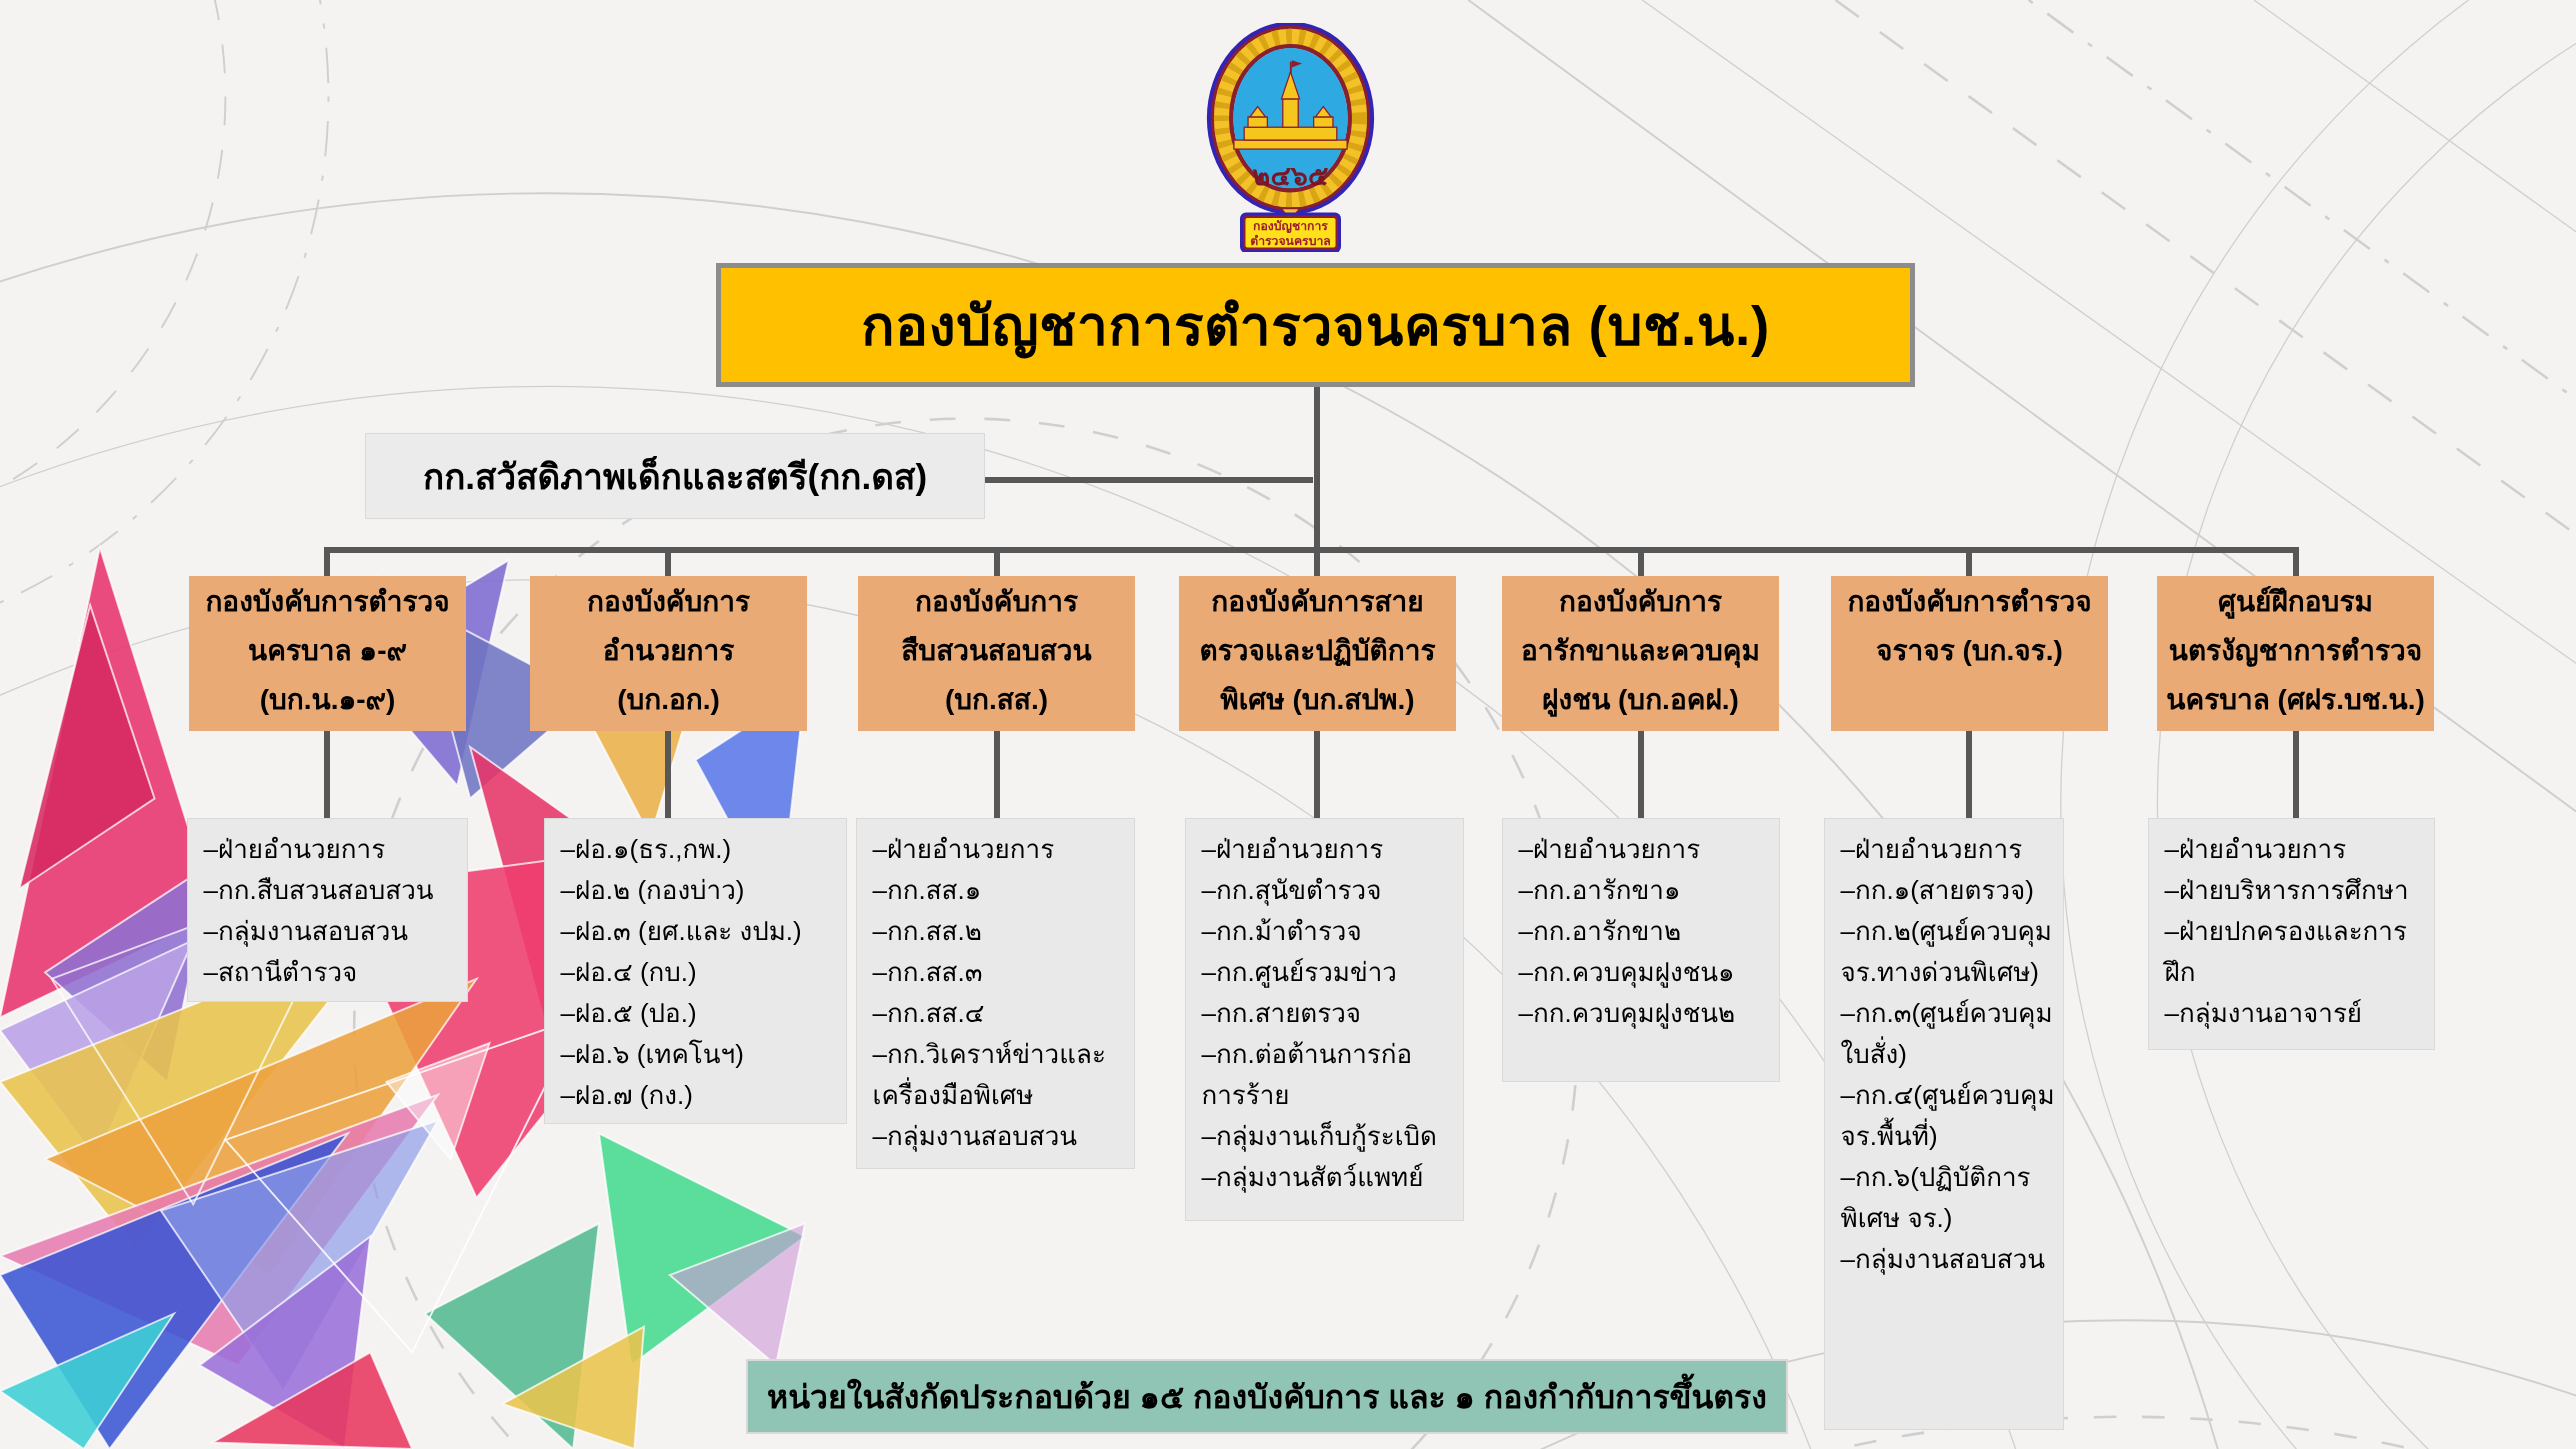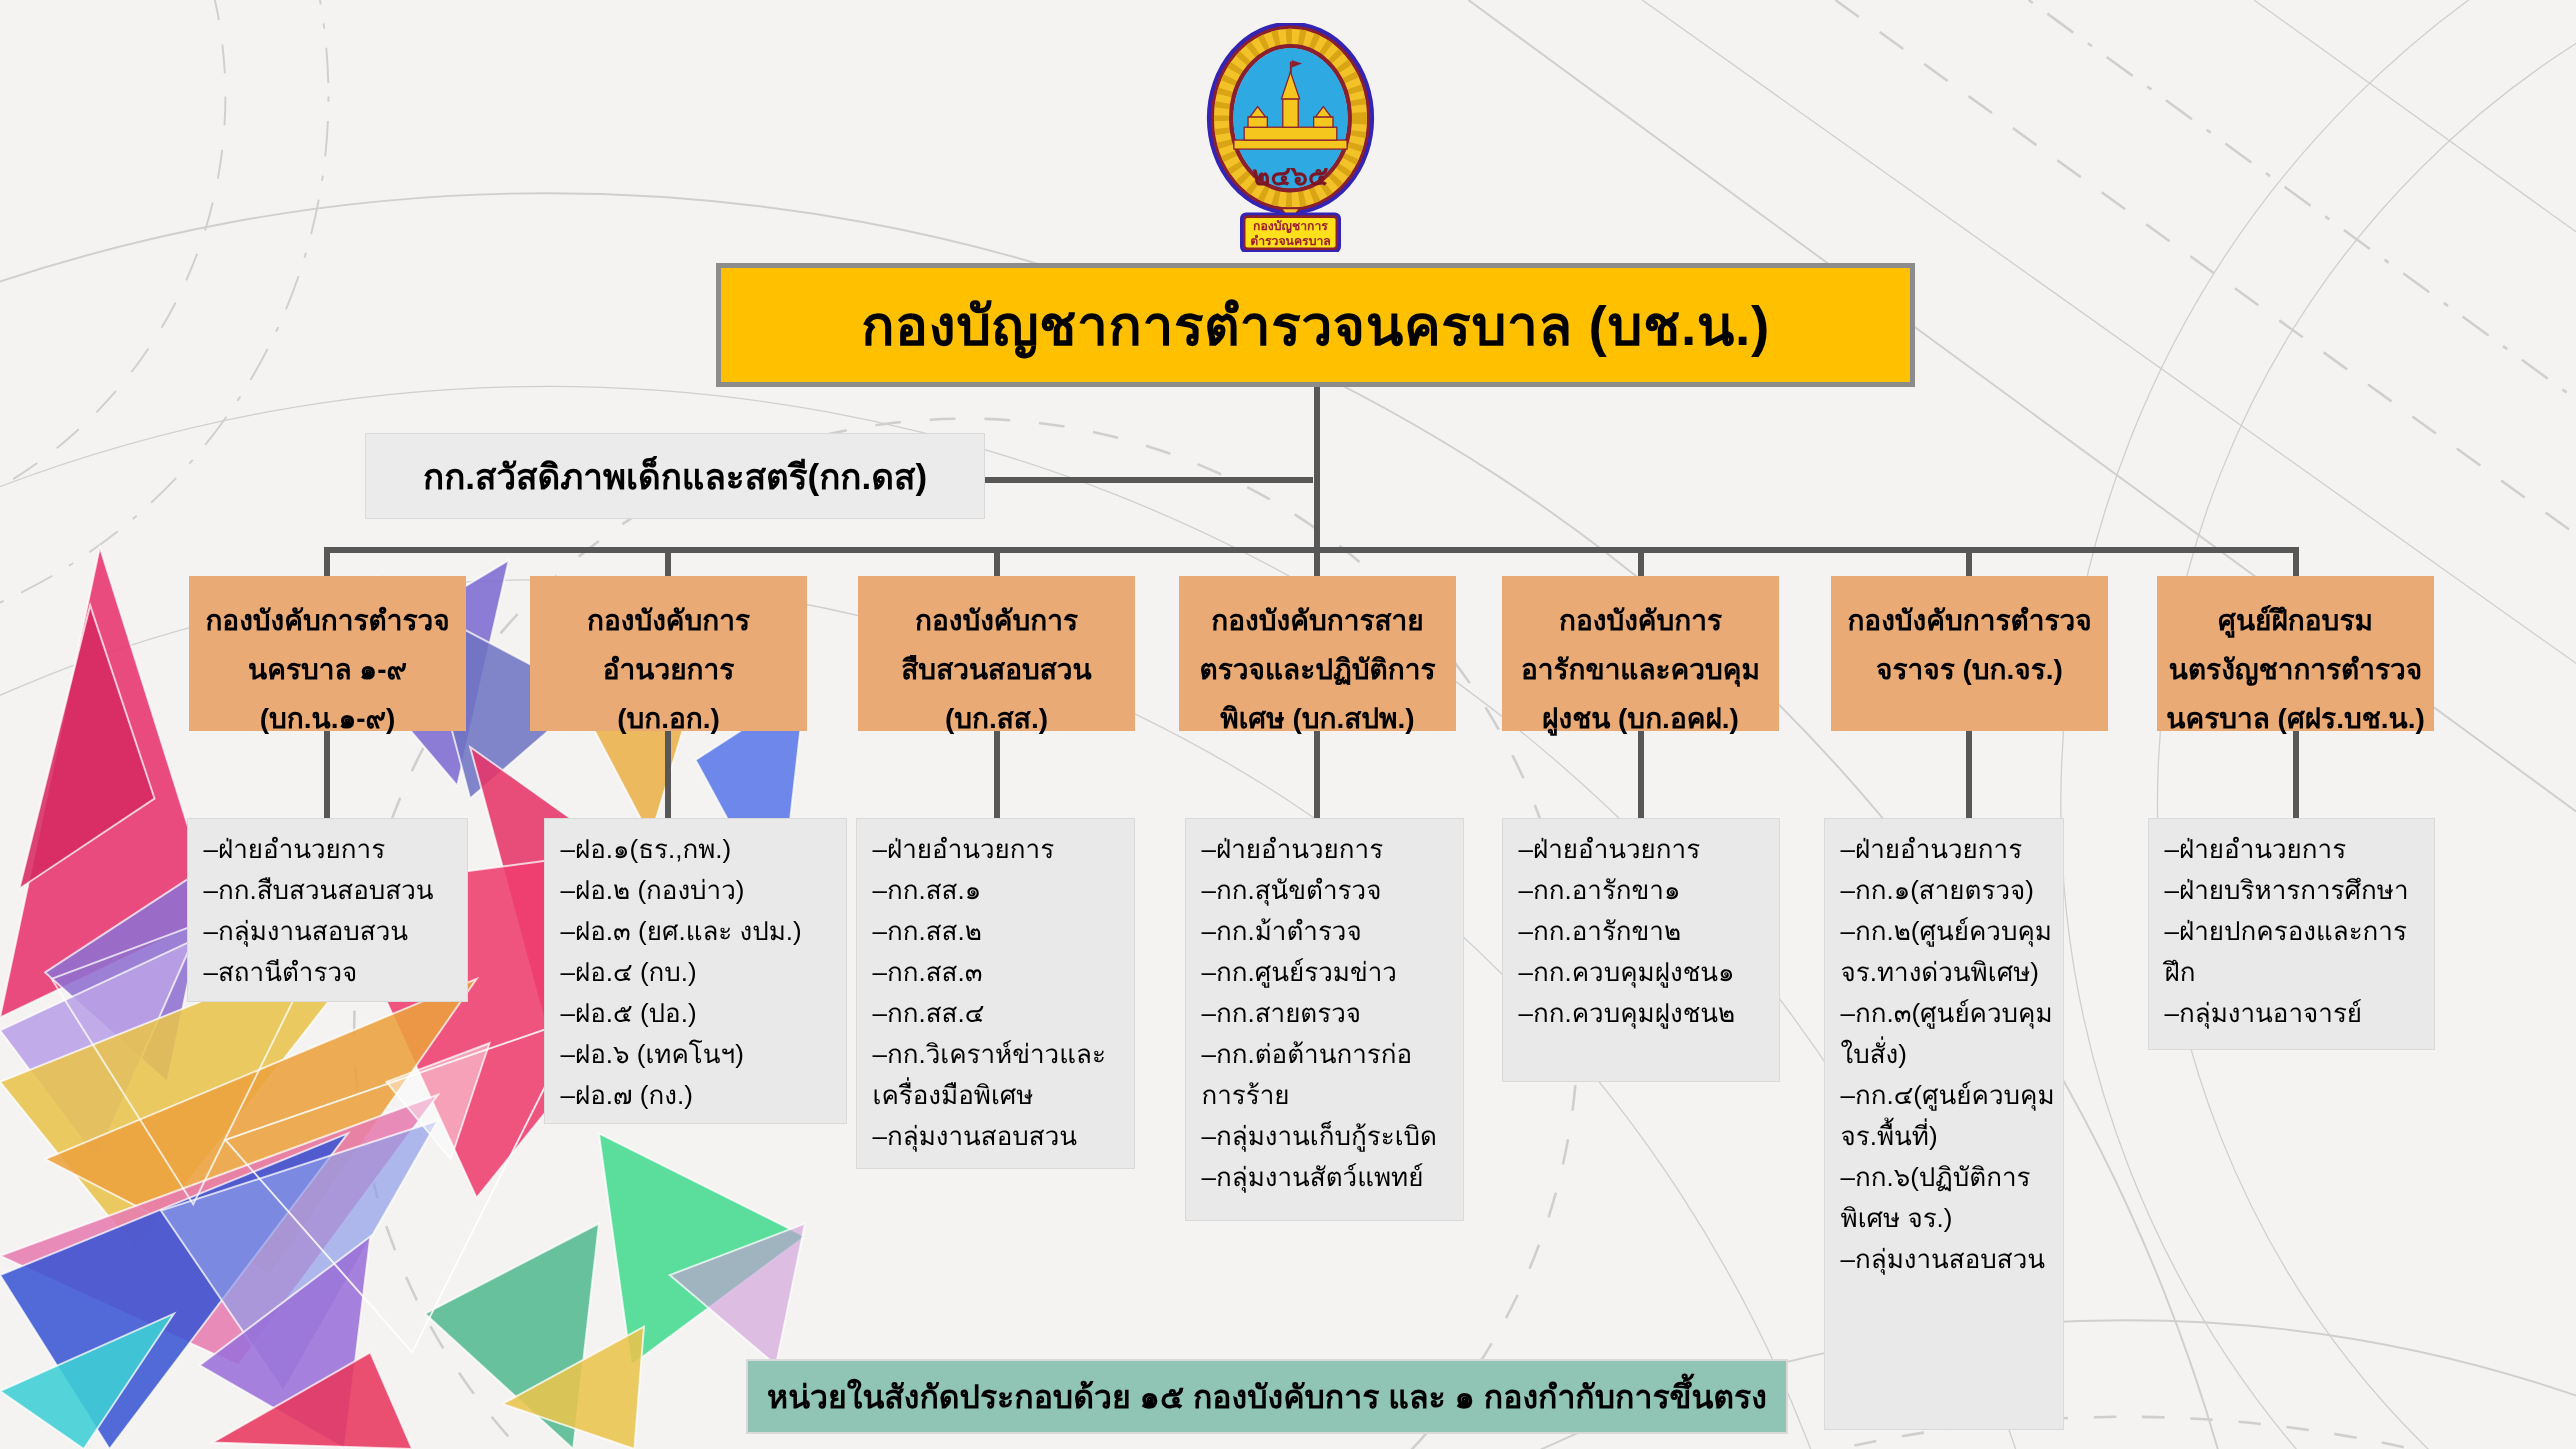--- a/index.html
+++ b/index.html
@@ -8,21 +8,21 @@
   svg.decor{position:absolute;left:0;top:0;}
   .line{position:absolute;background:#575757;}
   .box{position:absolute;box-sizing:border-box;}
   .title-box{left:716px;top:263px;width:1199px;height:124px;background:#ffc000;
              border:5.2px solid #8c8c8c;display:flex;align-items:center;justify-content:center;
              font-size:55px;font-weight:bold;letter-spacing:0.6px;}
   .branch-box{left:365px;top:433px;width:620px;height:86px;background:#ebebeb;
               border:1.9px solid #d9d9d9;display:flex;align-items:center;justify-content:center;
               font-size:35px;font-weight:bold;}
   .division-head{top:576px;height:155px;background:#e9aa75;text-align:center;
-                 font-size:28px;font-weight:600;line-height:49px;padding-top:20px;}
+                 font-size:28px;font-weight:600;line-height:49px;padding-top:1px;}
   .division-list{top:818px;background:#e9e9e9;border:1.9px solid #d9d9d9;
                  font-size:26px;line-height:41px;font-weight:500;
                  padding:10.3px 7.7px 0 15.5px;overflow:hidden;overflow-wrap:break-word;}
   .footer-box{left:746px;top:1359px;width:1042px;height:75px;background:#90c4b4;
               border:2.6px solid #d9d9d9;display:flex;align-items:center;justify-content:center;
               font-size:32px;font-weight:bold;}
   .logo{position:absolute;left:1197px;top:23px;width:187px;height:229px;}
 </style>
 </head>
 <body>

